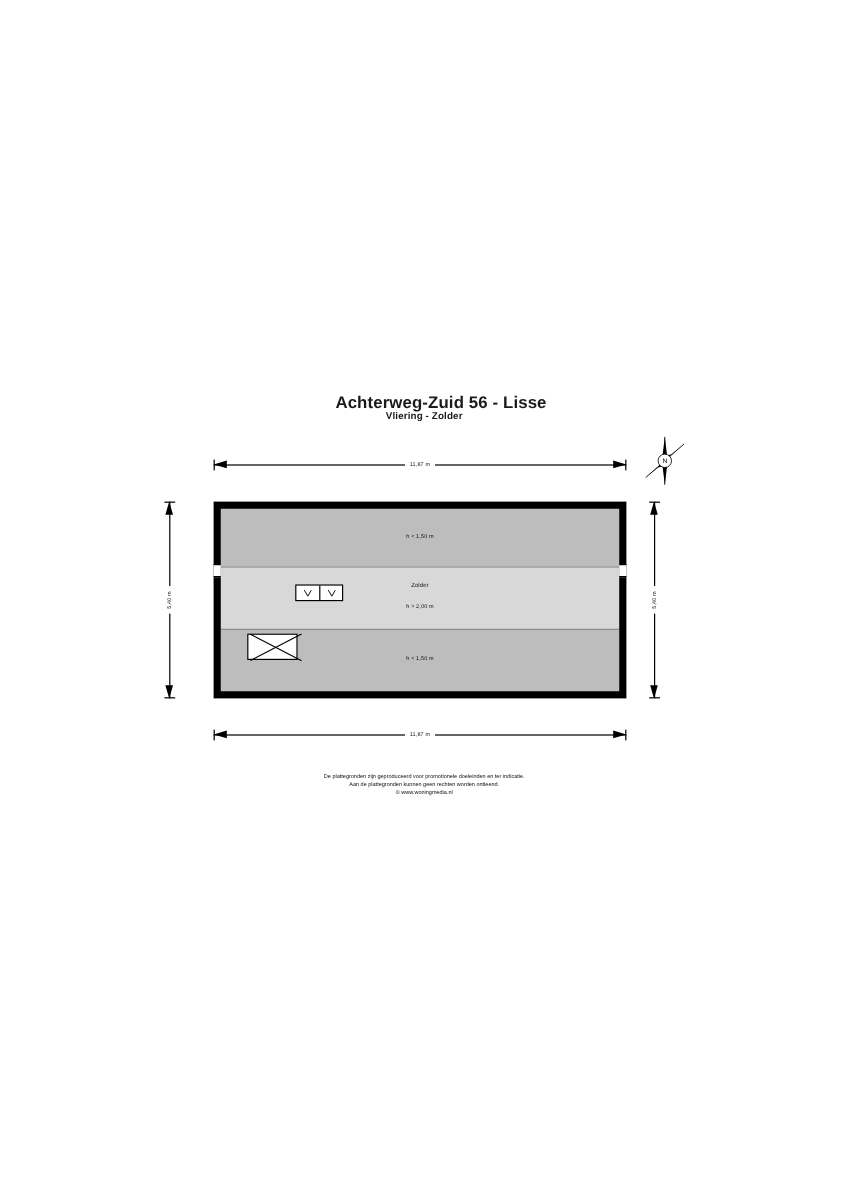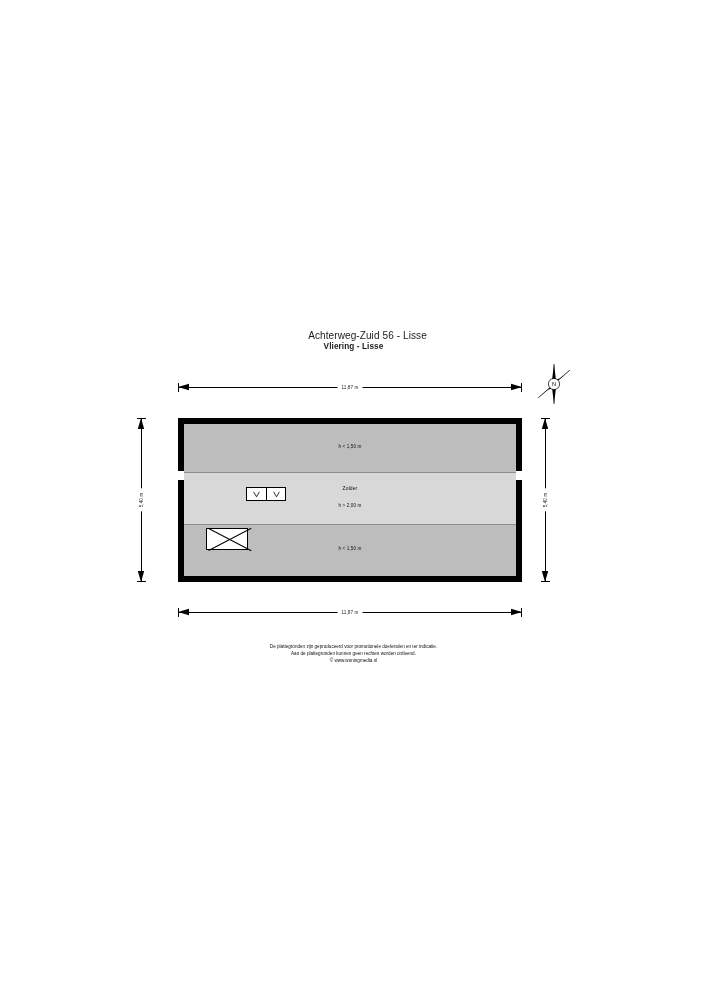--- a/index.html
+++ b/index.html
@@ -22,22 +22,22 @@
 
   
   .title-block {
     position: absolute;
     top: 330px;
     left: 0;
     width: 707px;
     text-align: center;
   }
   .title-line1 {
-    font-size: 10px;
-    font-weight: normal;
+    font-size: 14px;
+    font-weight: bold;
     letter-spacing: 0.1px;
     line-height: 11px;
     margin-left: 28px;
   }
   .title-line2 {
     font-size: 8.2px;
     font-weight: bold;
     letter-spacing: 0.1px;
     line-height: 11px;
   }
@@ -235,21 +235,21 @@
     color: #111;
   }
 </style>
 </head>
 <body>
 
 <div class="page">
 
   <div class="title-block">
     <div class="title-line1">Achterweg-Zuid 56 - Lisse</div>
-    <div class="title-line2">Vliering - Lisse</div>
+    <div class="title-line2">Vliering - Zolder</div>
   </div>
 
   <div class="compass">
     <svg width="40" height="44" viewBox="0 0 40 44">
       <g stroke="#000" stroke-width="0.7" fill="none">
         <line x1="20" y1="2" x2="20" y2="42"></line>
         <line x1="4" y1="36" x2="36" y2="8"></line>
       </g>
       <g fill="#000">
         <polygon points="20,2 22.2,20 20,17 17.8,20"></polygon>

